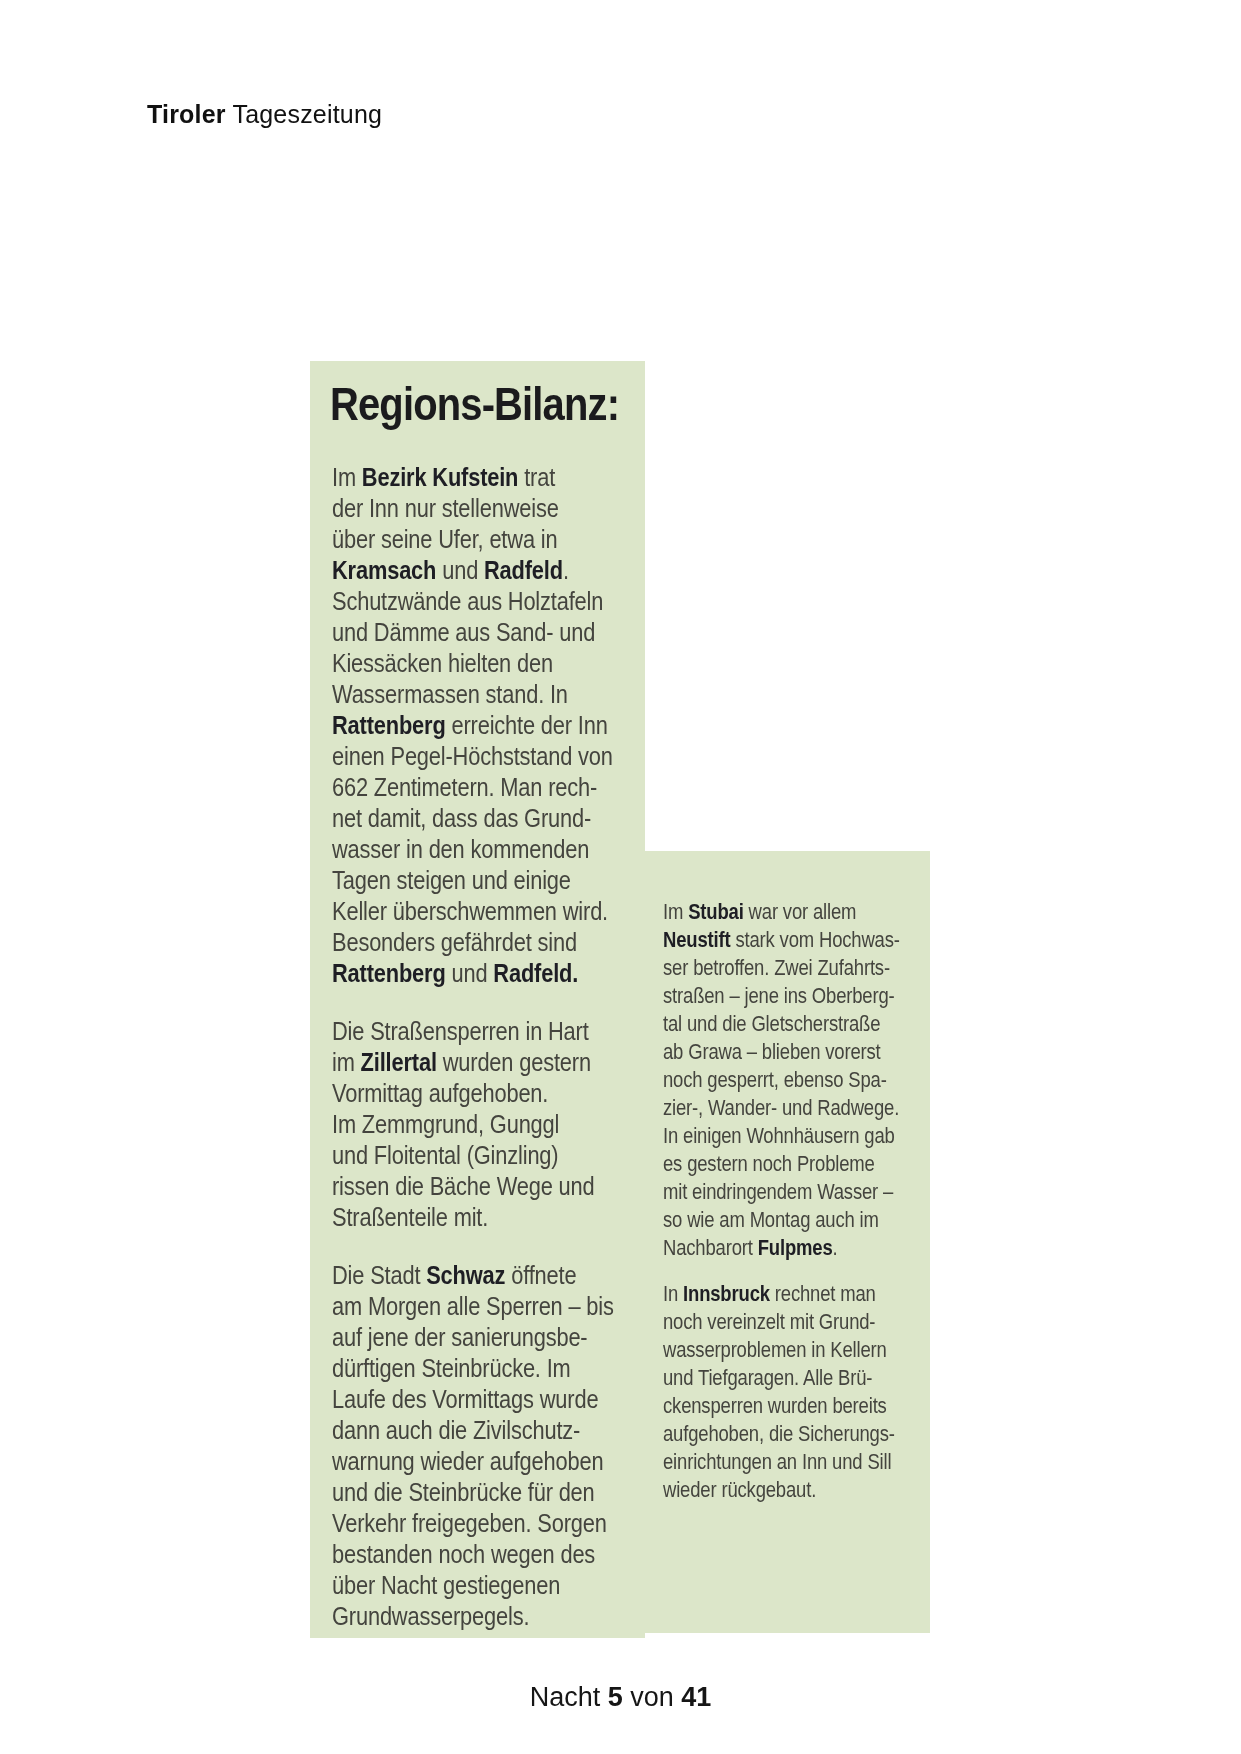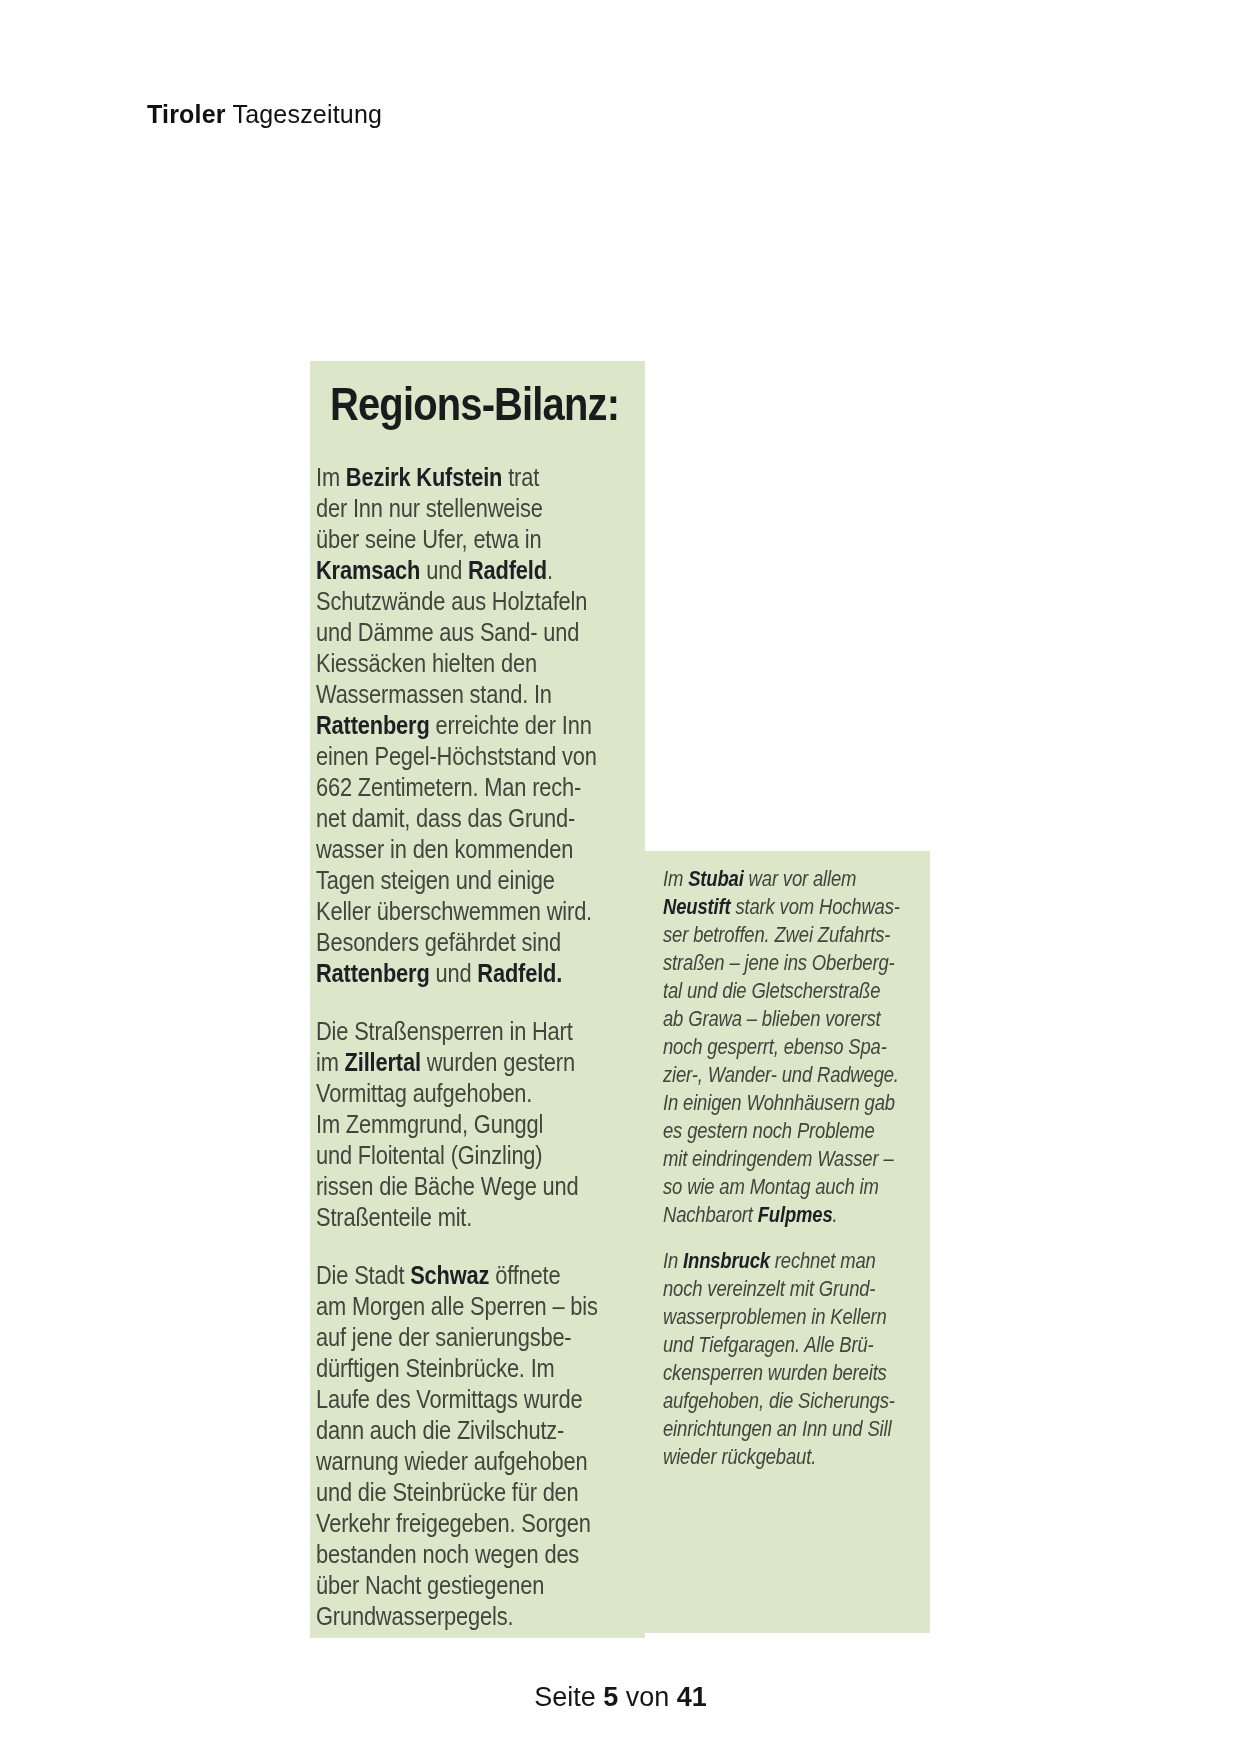--- a/index.html
+++ b/index.html
@@ -24,22 +24,22 @@
   .box { position:absolute; }
   .box-left  { left:310px; top:323px; width:335px; height:1277px; }
   .box-right { left:645px; top:813px; width:285px; height:782px; }
   .article-title {
     position:absolute; left:330px; top:338px;
     font-size:47px; font-weight:bold; color:#1b1b1d;
     letter-spacing:-1px; white-space:nowrap;
     transform:scaleX(.85); transform-origin:left top;
   }
   .col { position:absolute; }
-  .col-left  { left:316px; top:424px; width:310px; }
-  .col-right { left:663px; top:827px; width:265px;font-style:italic; }
+  .col-left  { left:332px; top:424px; width:310px; }
+  .col-right { left:663px; top:860px; width:265px; }
   .col .para { margin:0 0 0 0; }
   .col-left  .para { margin-bottom:27px; }
   .col-right .para { margin-bottom:18px; }
   .col .line {
     white-space:nowrap;
     transform:scaleX(.84); transform-origin:left top;
     color:#44443e; letter-spacing:-0.2px;
   }
   .col-left  .line { font-size:26px; line-height:31px; }
   .col-right .line { font-size:22px; line-height:28px; }
@@ -130,15 +130,15 @@
           <div class="line">wasserproblemen in Kellern</div>
           <div class="line">und Tiefgaragen. Alle Brü-</div>
           <div class="line">ckensperren wurden bereits</div>
           <div class="line">aufgehoben, die Sicherungs-</div>
           <div class="line">einrichtungen an Inn und Sill</div>
           <div class="line">wieder rückgebaut.</div>
         </div>
       </div>
   </div>
 
-  <div class="footer"><span>Seite</span> <span class="b">5</span> <span>von</span> <span class="b">41</span></div>
+  <div class="footer"><span>Nacht</span> <span class="b">5</span> <span>von</span> <span class="b">41</span></div>
 
 </div>
 
 </body></html>

